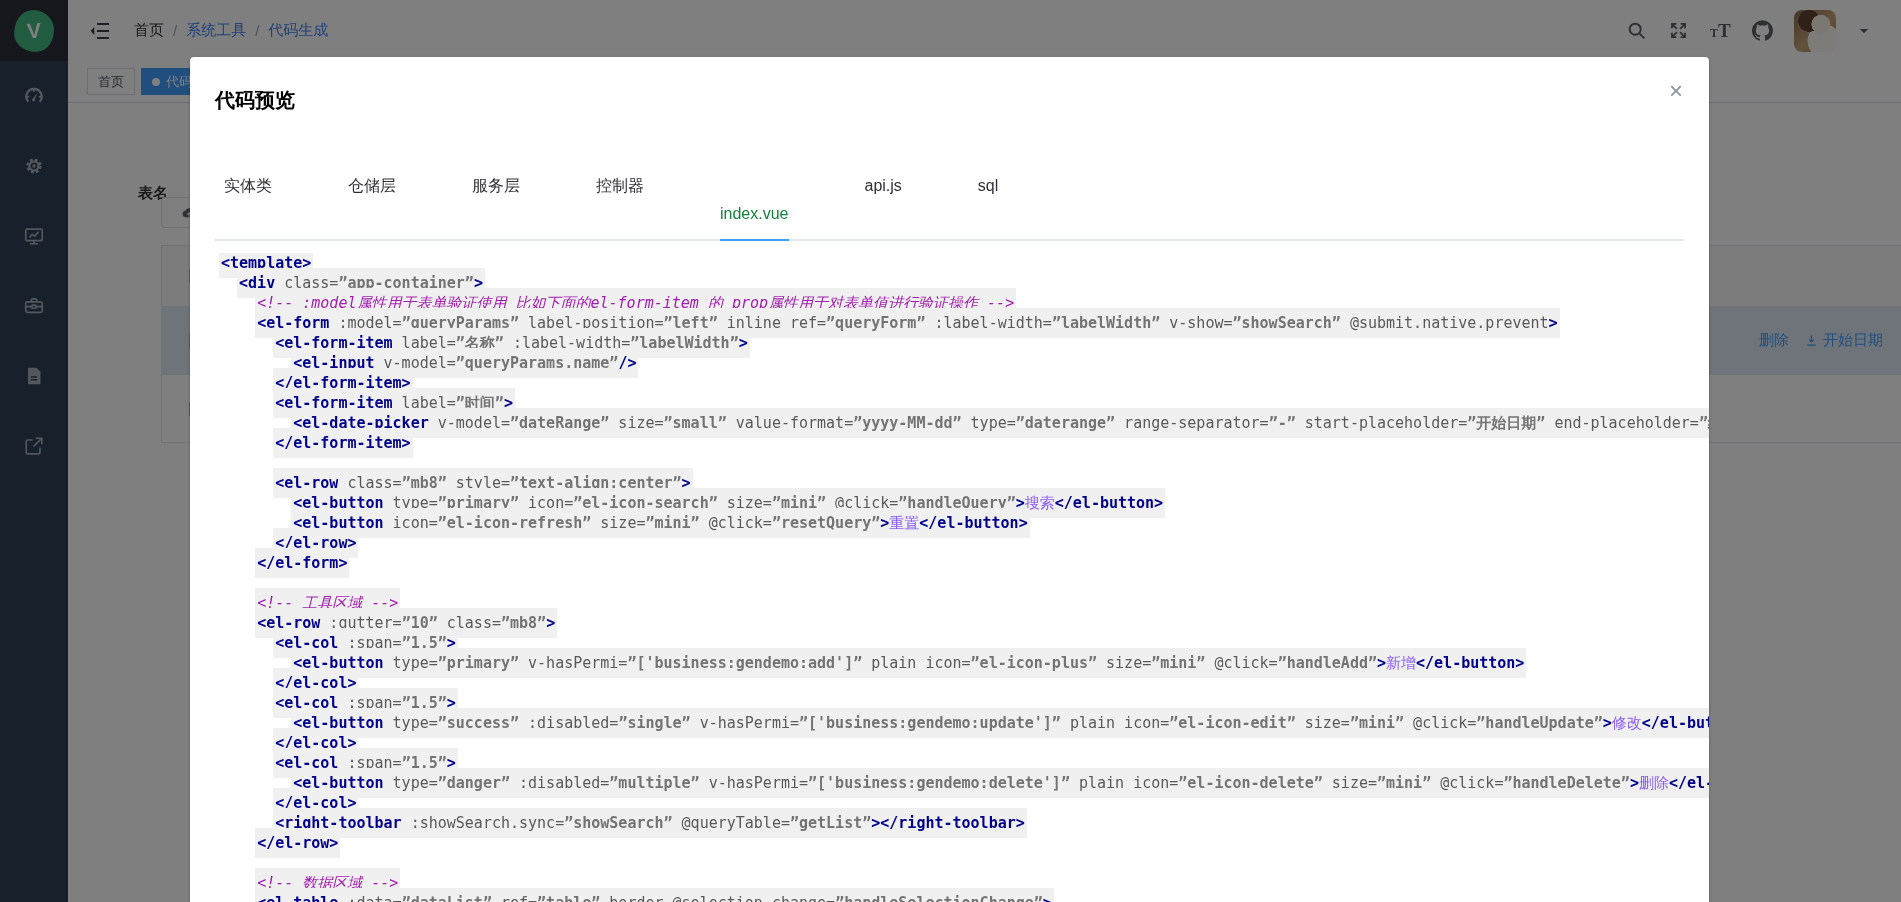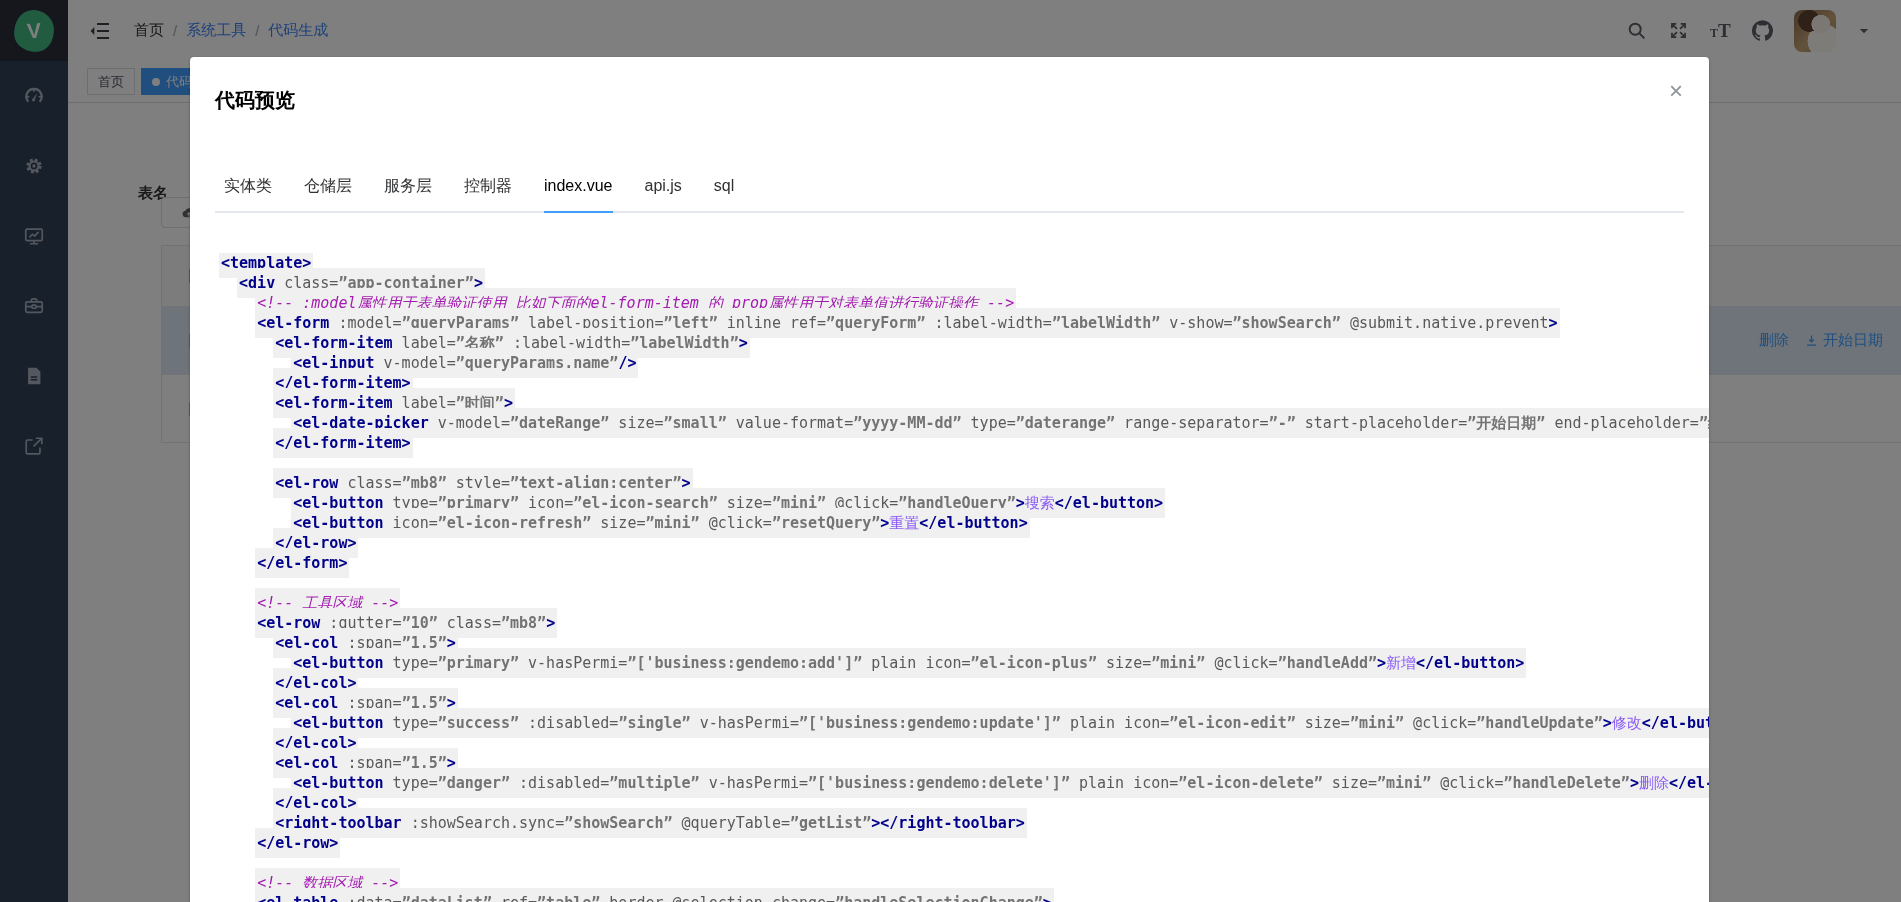--- a/index.html
+++ b/index.html
@@ -68,23 +68,23 @@
   .dl-icon { width:15px; height:15px; color:#409eff; display:inline-block; }
   .dl-icon svg { width:100%; height:100%; }
 
   
   .overlay { position:absolute; inset:0; background:rgba(0,0,0,0.5); z-index:40; }
   .modal { position:absolute; left:190px; top:57px; width:1519px; height:860px; background:#fff; border-radius:4px 4px 0 0;
            box-shadow:0 1px 3px rgba(0,0,0,.3); z-index:50; overflow:hidden; }
   .modal-title { position:absolute; left:25px; top:30px; font-size:20px; color:#000000; }
   .modal-close { position:absolute; right:26px; top:22px; font-size:24px; line-height:1; color:#8e949b; cursor:pointer; background:none; border:none;
                  font-family:"Liberation Sans",sans-serif; }
-  .m-tabs { position:absolute; left:25px; right:25px; top:118px; display:flex; gap:32px; border-bottom:2px solid #e4e7ed; padding-left:9px; }
+  .m-tabs { position:absolute; left:25px; right:25px; top:118px; display:flex; gap:76px; border-bottom:2px solid #e4e7ed; padding-left:9px; }
   .m-tab { position:relative; padding-bottom:14px; font-size:16px; color:#303133; cursor:pointer; line-height:22px; }
-  .m-tab.active { color:#000000; }
+  .m-tab.active { color:#15803d;margin-top:28px; }
   .m-tab.active::after { content:""; position:absolute; left:0; right:0; bottom:-2px; height:2px; background:#409eff; }
 
   .code { position:absolute; left:29px; top:196px; right:0; bottom:0; overflow:hidden;
           font-family:"DejaVu Sans Mono",monospace; font-size:15px; }
   .code-line { white-space:pre; height:20px; line-height:20px; }
   .code-body { background:#f0f0f0; padding:6px 2px; }
   .tk-tag { color:#00008b; font-weight:bold; }
   .tk-attr { color:#595959; }
   .tk-str { color:#737373; font-weight:bold; }
   .tk-txt { color:#8b5cf6; }

